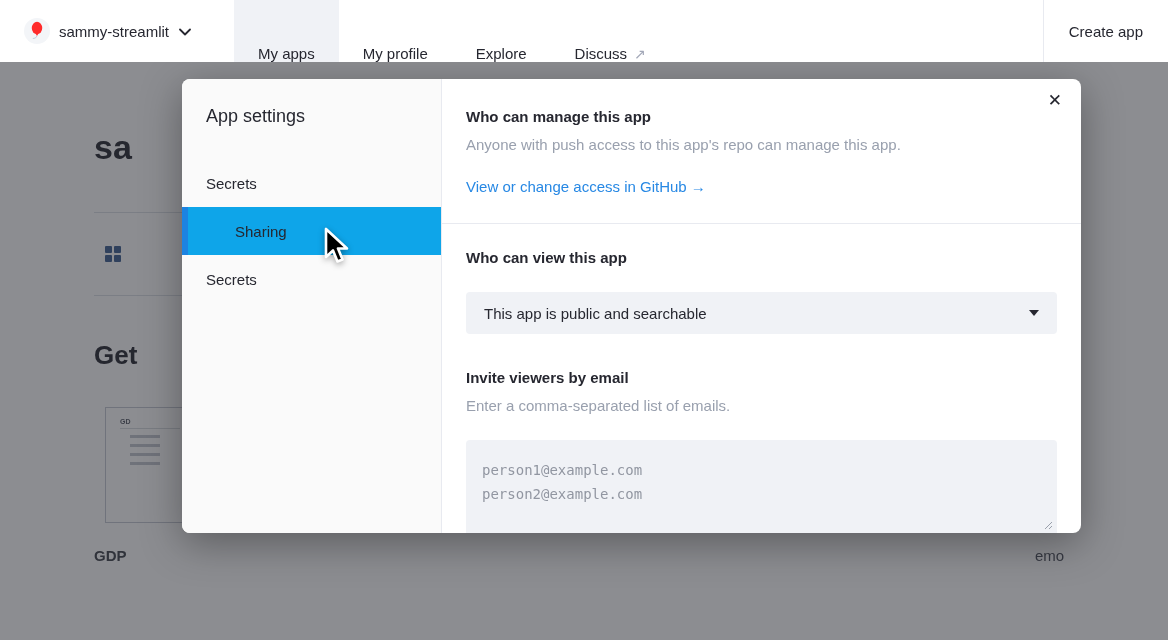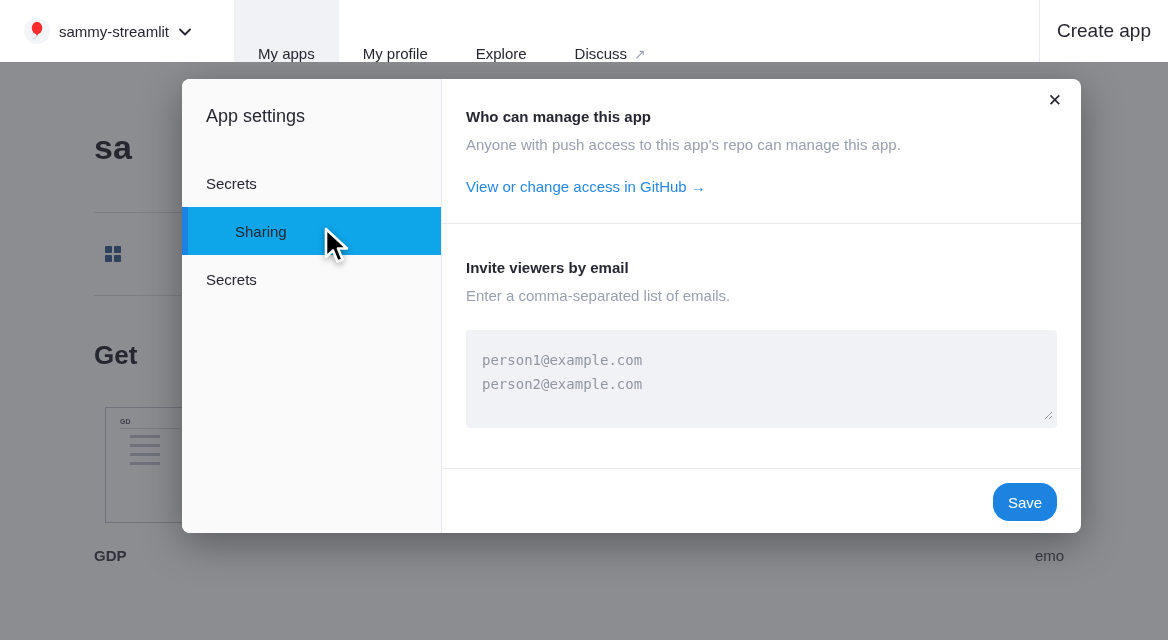--- a/index.html
+++ b/index.html
@@ -11,21 +11,21 @@
     display:flex; align-items:stretch; z-index:20; }
   .workspace { display:flex; align-items:center; padding-left:24px; width:234px; cursor:pointer; }
   .logo-circle { width:26px; height:26px; border-radius:50%; background:#f3f5f8;
     display:flex; align-items:center; justify-content:center; margin-right:9px; }
   .workspace-name { font-size:15px; color:#262730; }
   .chev { margin-left:10px; }
   .nav-tab { display:flex; align-items:flex-end; padding:0 24px; font-size:15px; cursor:pointer; }
   .nav-tab.active { background:#f0f2f6; }
   .ext-arrow { color:#a3a8b8; margin-left:7px; font-size:14px; }
   .create-app { margin-left:auto; display:flex; align-items:center; border-left:1px solid #e8eaf0;
-    padding:0 17px; font-size:19px; cursor:pointer; }
+    padding:0 25px; font-size:15px; cursor:pointer; }
 
   
   .page-behind { position:absolute; top:62px; left:0; width:1168px; height:578px; background:#fff; z-index:1; }
   .bg-h1 { position:absolute; left:94px; top:66px; font-size:34px; font-weight:700; color:#262730; }
   .bg-rule-1 { position:absolute; left:94px; right:94px; top:150px; border-top:1px solid #dcdfe6; }
   .grid-icon { position:absolute; left:105px; top:184px; width:16px; height:16px;
     display:grid; grid-template-columns:7px 7px; grid-template-rows:7px 7px; gap:2px; }
   .grid-icon span { background:#3d5f91; border-radius:1px; }
   .kebab { position:absolute; left:1039px; top:180px; font-size:17px; letter-spacing:0; color:#262730;
     line-height:20px; }
@@ -171,20 +171,27 @@
       <div class="sec-title">Who can manage this app</div>
       <div class="sec-desc">Anyone with push access to this app's repo can manage this app.</div>
       <span class="gh-link">
         <span>View or change access in GitHub</span>
         <span>→</span>
       </span>
     </div>
 
     <div class="hdiv"></div>
 
+    <div class="sec-view">
+      <div class="sec-title">Who can view this app</div>
+      <div class="dropdown">
+        <span>This app is public and searchable</span>
+        <span class="caret"></span>
+      </div>
+    </div>
 
     <div class="sec-invite">
       <div class="sec-title">Invite viewers by email</div>
       <div class="sec-desc">Enter a comma-separated list of emails.</div>
       <div class="email-area">
         <textarea class="email-textarea" placeholder="person1@example.com
 person2@example.com" style=""></textarea>
         <span class="resize-grip">
           <svg width="9" height="9" viewBox="0 0 9 9">
             <line x1="8" y1="1" x2="1" y2="8" stroke="#9aa0ab" stroke-width="1"></line>

